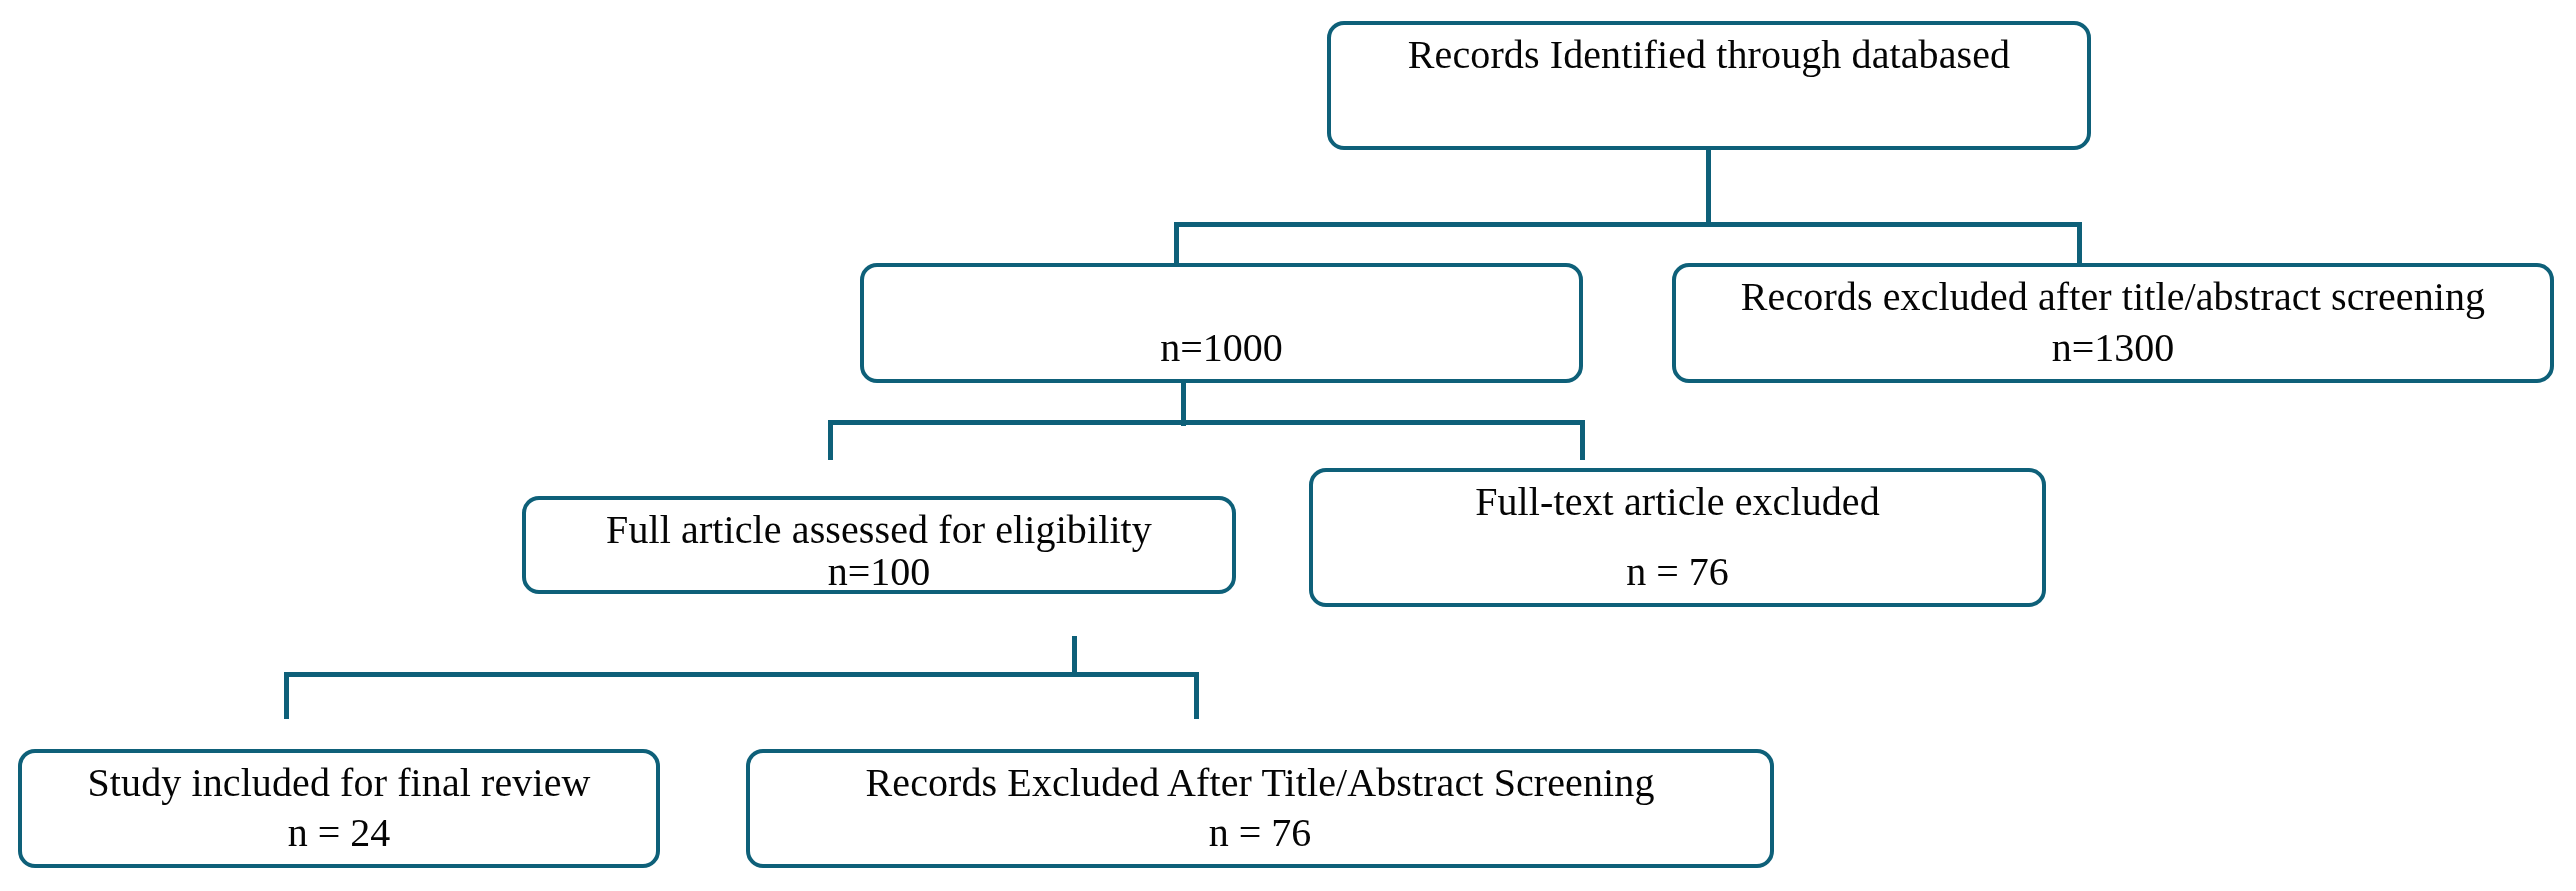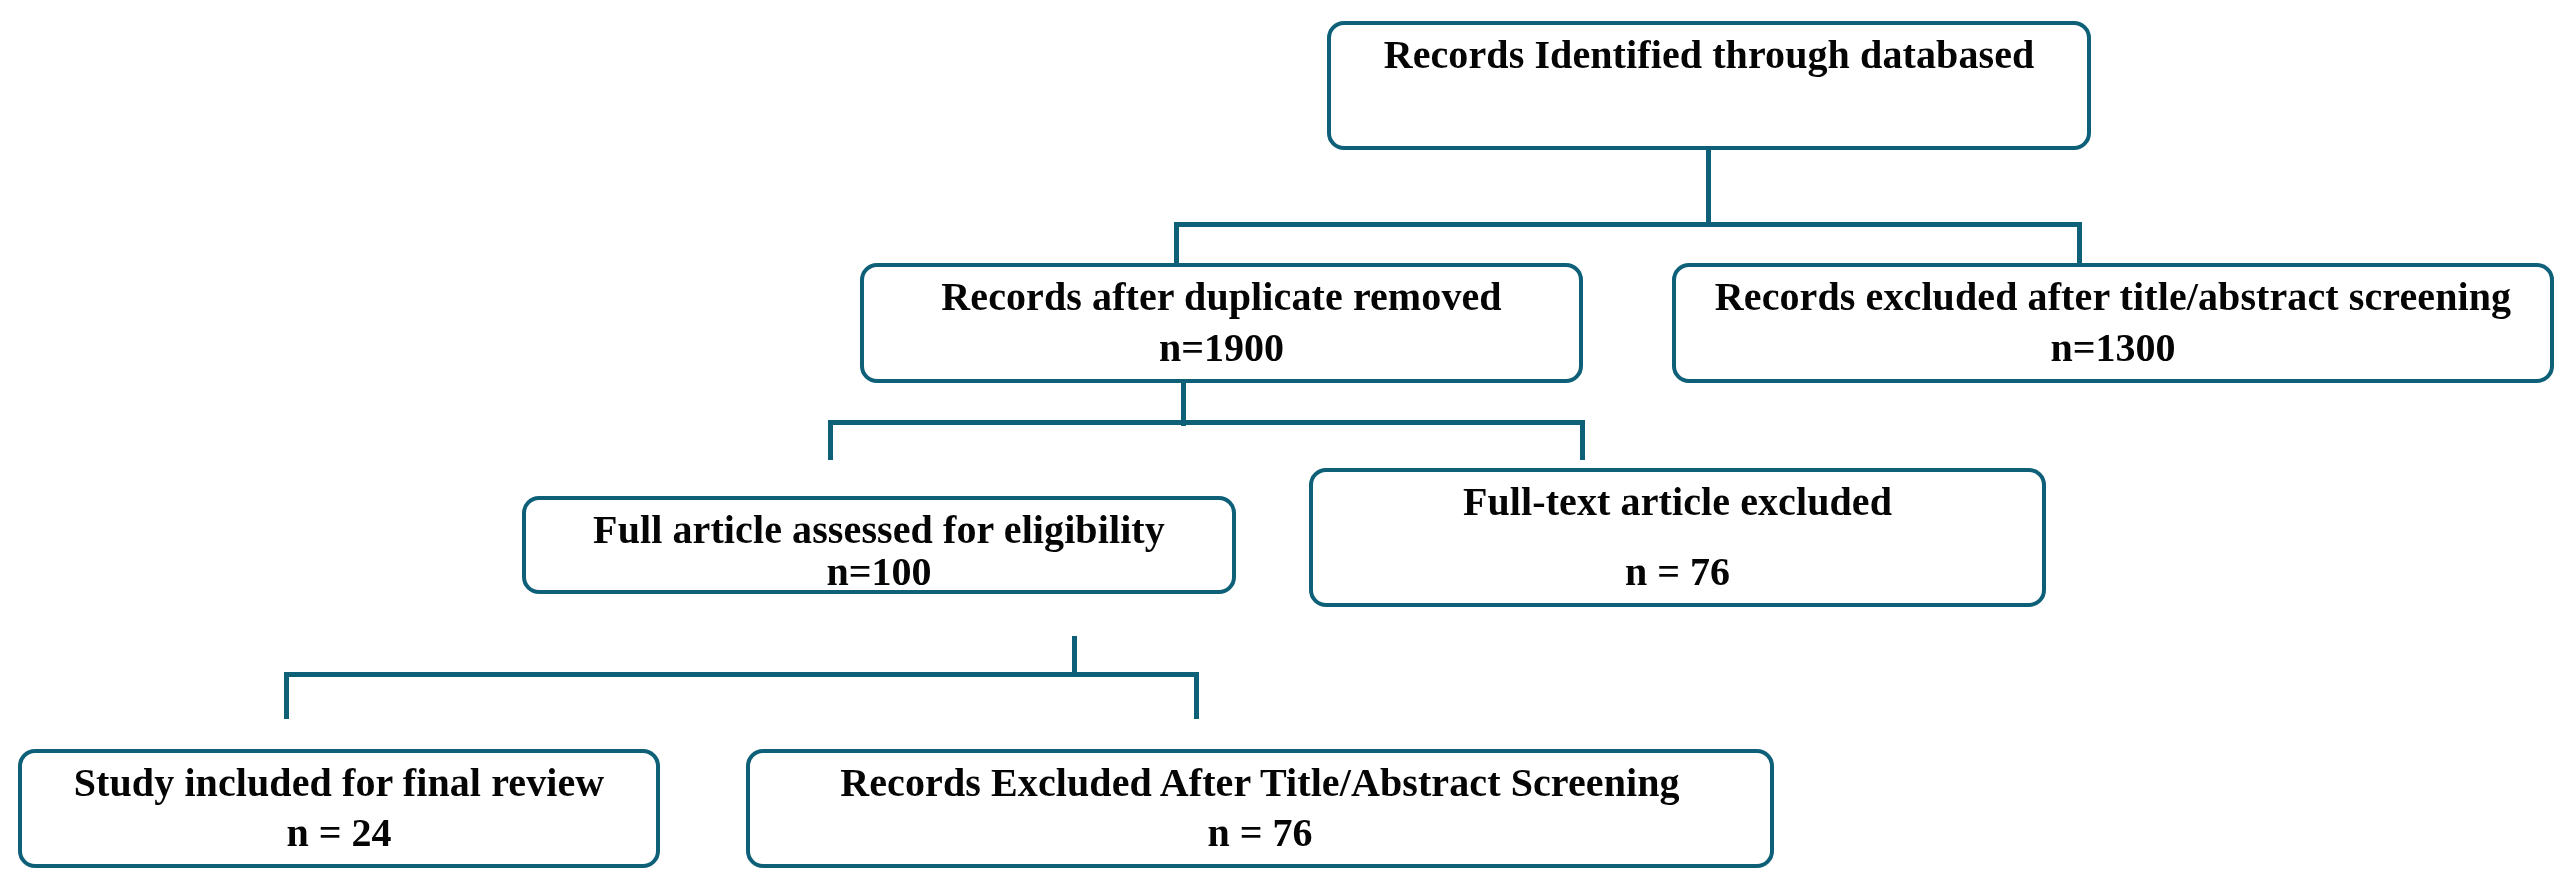--- a/index.html
+++ b/index.html
@@ -10,21 +10,20 @@
   }
   body {
     font-family: "Liberation Serif", "DejaVu Serif", serif;
   }
   #diagram-canvas {
     position: relative;
     width: 2576px;
     height: 892px;
     background: #ffffff;
     overflow: hidden;
-    font-weight: bold;
   }
   
   .flow-box {
     position: absolute;
     box-sizing: border-box;
     border: 4.5px solid #0e6079;
     border-radius: 17px;
     background: #ffffff;
     display: flex;
     flex-direction: column;
@@ -75,22 +74,21 @@
   <div class="flow-box two-line" style="left:1327px; top:21.4px; width:764px; height:129px;">
     <span class="box-title">Records Identified through databased</span>
   </div>
 
   <div class="conn-v" style="left:1706px; top:150px; height:76px;"></div>
   <div class="conn-h" style="left:1174px; top:222px; width:908px;"></div>
   <div class="conn-v" style="left:1174px; top:222px; height:43px;"></div>
   <div class="conn-v" style="left:2077px; top:222px; height:43px;"></div>
 
   <div class="flow-box two-line" style="left:860px; top:263px; width:723px; height:120px;">
-    <span class="box-title">Records after duplicate removed</span>
-    <span class="box-count">n=1900</span>
+    <span class="box-count">n=1000</span>
   </div>
 
   <div class="flow-box two-line" style="left:1672px; top:263px; width:882px; height:120px;">
     <span class="box-title">Records excluded after title/abstract screening</span>
     <span class="box-count">n=1300</span>
   </div>
 
   <div class="conn-v" style="left:1181px; top:383px; height:43px;"></div>
   <div class="conn-h" style="left:828px; top:420px; width:756px;"></div>
   <div class="conn-v" style="left:828px; top:420px; height:40px;"></div>

